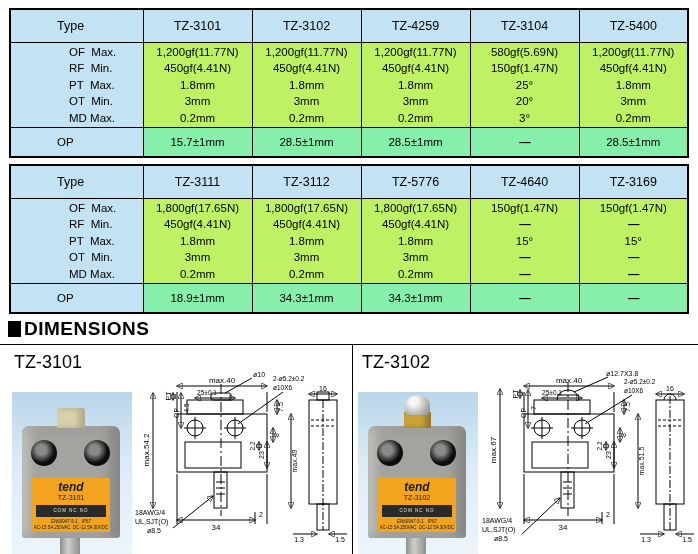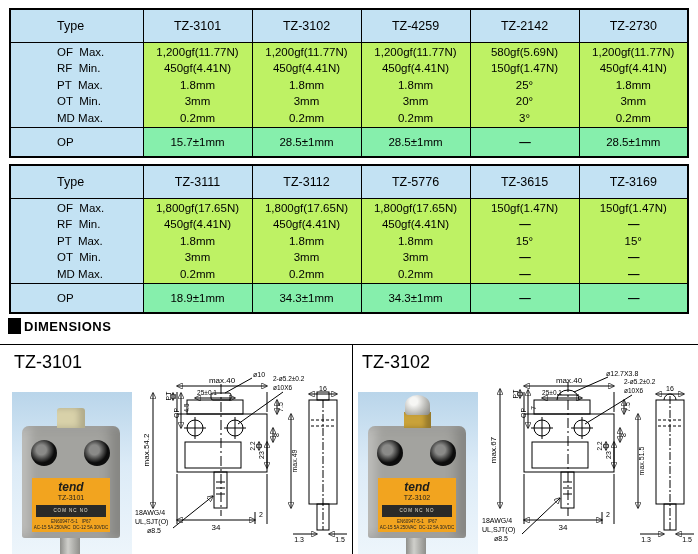--- a/index.html
+++ b/index.html
@@ -11,25 +11,25 @@
   #table1{top:8px;} #table2{top:164px;}
   table.spec td{border:1px solid #000;text-align:center;vertical-align:middle;
                 font-size:11.5px;padding:0;}
   table.spec tr.hdr td{height:32px;background:#c3e2f3;font-size:12.5px;}
   table.spec tr.block td{height:84px;background:#bef264;}
   table.spec tr.block td.labels{background:#c3e2f3;}
   table.spec tr.op td{height:28px;background:#86efac;}
   table.spec tr.op td.labels{background:#c3e2f3;}
   td.labels div{text-align:left;padding-left:46px;white-space:pre;}
   tr.block div{line-height:16.4px;}
-  tr.block td.labels div{line-height:16.4px;}
+  tr.block td.labels div{line-height:16.4px;margin-left:12px;}
   .dash{font-weight:bold;letter-spacing:-1px;}
   
   #dim-head{position:absolute;left:8px;top:318px;display:flex;align-items:center;
-            font-weight:bold;font-size:13px;letter-spacing:.5px;}
+            font-weight:bold;font-size:19px;letter-spacing:.5px;}
   #dim-head .sq{width:13px;height:16px;background:#000;margin-right:3px;}
   #dim-rule{position:absolute;left:0;top:344px;width:698px;height:0;border-top:1.5px solid #000;}
   #dim-divider{position:absolute;left:352px;top:344px;width:0;height:210px;border-left:1.5px solid #000;}
   .panel-title{position:absolute;font-size:18px;font-weight:500;}
   #title1{left:14px;top:352px;} #title2{left:362px;top:352px;}
   
   .photo{position:absolute;width:120px;height:162px;top:392px;overflow:hidden;
          background:linear-gradient(180deg,#b9d5ea 0%,#dcebf7 45%,#edf5fb 100%);}
   #photo1{left:12px;} #photo2{left:358px;}
   .sw-body{position:absolute;left:10px;top:34px;width:98px;height:112px;background:#a3a39f;
@@ -76,22 +76,22 @@
         <col>
       </colgroup>
     <tbody>
         <tr class="hdr">
       <td class="labels">
             <div>Type</div>
           </td>
       <td>TZ-3101</td>
       <td>TZ-3102</td>
       <td>TZ-4259</td>
-      <td>TZ-2142</td>
-      <td>TZ-2730</td>
+      <td>TZ-3104</td>
+      <td>TZ-5400</td>
     </tr>
     <tr class="block">
       <td class="labels">
         <div>OF  Max.</div>
         <div>RF  Min.</div>
         <div>PT  Max.</div>
         <div>OT  Min.</div>
         <div>MD Max.</div>
       </td>
       <td>
@@ -153,21 +153,21 @@
         <col>
       </colgroup>
     <tbody>
         <tr class="hdr">
       <td class="labels">
             <div>Type</div>
           </td>
       <td>TZ-3111</td>
       <td>TZ-3112</td>
       <td>TZ-5776</td>
-      <td>TZ-3615</td>
+      <td>TZ-4640</td>
       <td>TZ-3169</td>
     </tr>
     <tr class="block">
       <td class="labels">
         <div>OF  Max.</div>
         <div>RF  Min.</div>
         <div>PT  Max.</div>
         <div>OT  Min.</div>
         <div>MD Max.</div>
       </td>

